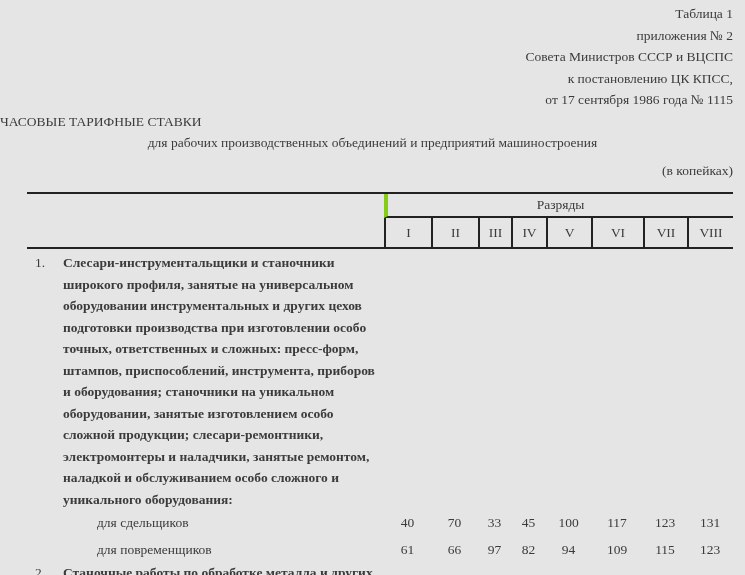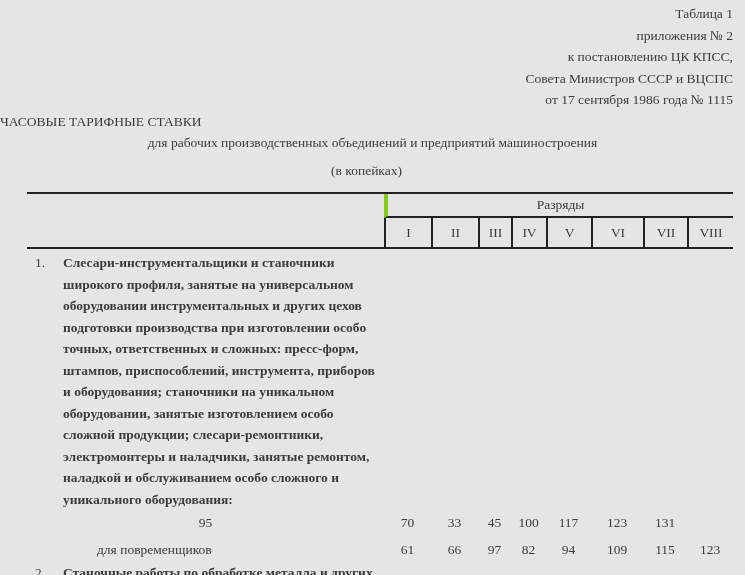--- a/index.html
+++ b/index.html
@@ -9,21 +9,21 @@
     background:#e5e5e5;
     overflow:hidden;
     font-family:"Liberation Serif","DejaVu Serif",serif;
     font-size:13.5px;
     line-height:21.5px;
     color:#3b3b3b;
   }
   .ref-block { padding:3px 12px 0 0; text-align:right; }
   .doc-title { text-align:left; }
   .doc-subtitle { text-align:center; }
-  .units-note { text-align:center; padding-right:12px; margin-top:6px; }
+  .units-note { text-align:right; padding-right:12px; margin-top:6px; }
 
   .table-wrap { margin:11px 0 0 27px; width:706px; }
 
   .thead {
     display:grid;
     grid-template-columns:357px 47px 47px 33px 35px 45px 52px 44px 46px;
     border-top:2px solid #222222;
     border-bottom:2px solid #222222;
   }
   .h-empty { grid-column:1; grid-row:1 / span 2; }
@@ -57,22 +57,22 @@
   .val { text-align:center; }
 </style>
 </head>
 <body>
 
 <div class="page">
 
   <div class="ref-block">
     <div>Таблица 1</div>
     <div>приложения № 2</div>
+    <div>Совета Министров СССР и ВЦСПС</div>
     <div>к постановлению ЦК КПСС,</div>
-    <div>Совета Министров СССР и ВЦСПС</div>
     <div>от 17 сентября 1986 года № 1115</div>
   </div>
 
   <div class="doc-title">ЧАСОВЫЕ ТАРИФНЫЕ СТАВКИ</div>
   <div class="doc-subtitle">для рабочих производственных объединений и предприятий машиностроения</div>
   <div class="units-note">(в копейках)</div>
 
   <div class="table-wrap">
 
     <div class="thead">
@@ -89,21 +89,22 @@
     </div>
 
     <div class="tbody">
 
       <div class="item item-1">
         <div class="item-num">1.</div>
         <div class="item-desc">Слесари-инструментальщики и станочники широкого профиля, занятые на универсальном оборудовании инструментальных и других цехов подготовки производства при изготовлении особо точных, ответственных и сложных: пресс-форм, штампов, приспособлений, инструмента, приборов и оборудования; станочники на уникальном оборудовании, занятые изготовлением особо сложной продукции; слесари-ремонтники, электромонтеры и наладчики, занятые ремонтом, наладкой и обслуживанием особо сложного и уникального оборудования:</div>
       </div>
 
       <div class="subrow subrow-1">
-        <div class="val">95</div>
+        <div class="subrow-label">для сдельщиков</div>
+        <div class="val">40</div>
         <div class="val">70</div>
         <div class="val">33</div>
         <div class="val">45</div>
         <div class="val">100</div>
         <div class="val">117</div>
         <div class="val">123</div>
         <div class="val">131</div>
       </div>
 
       <div class="subrow subrow-2">

